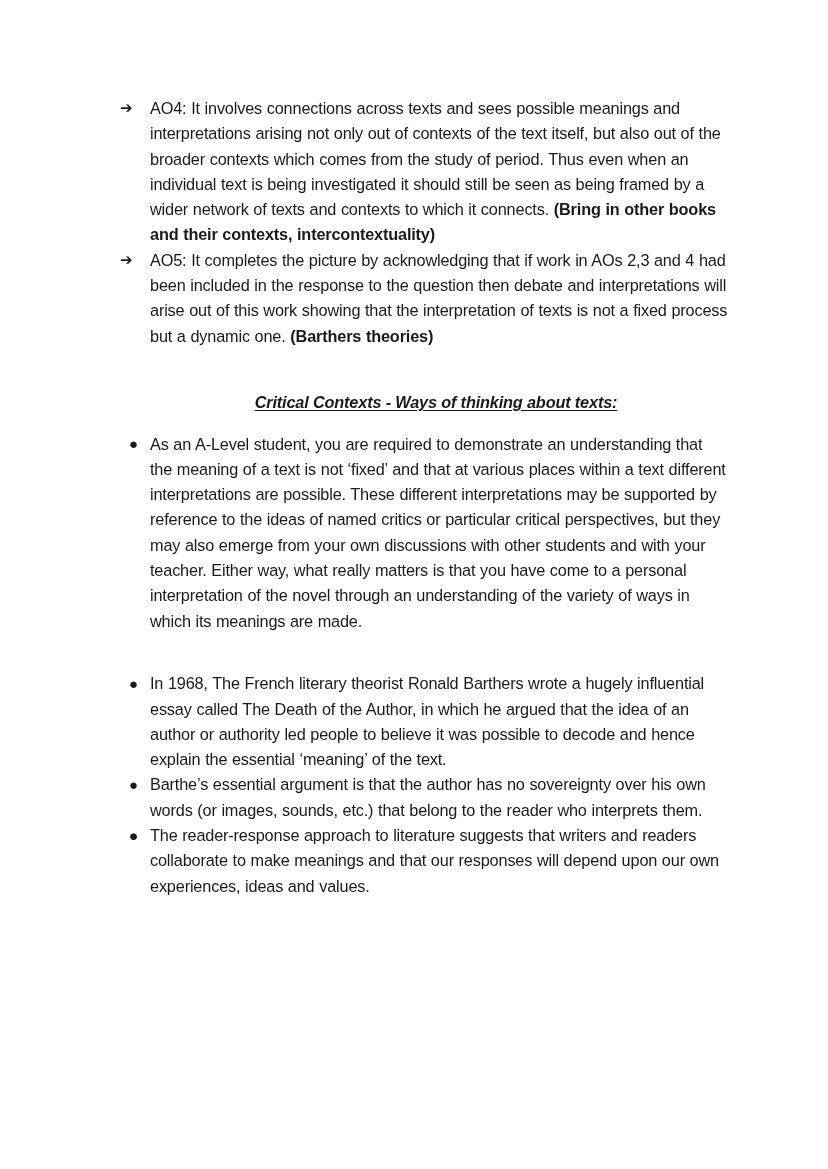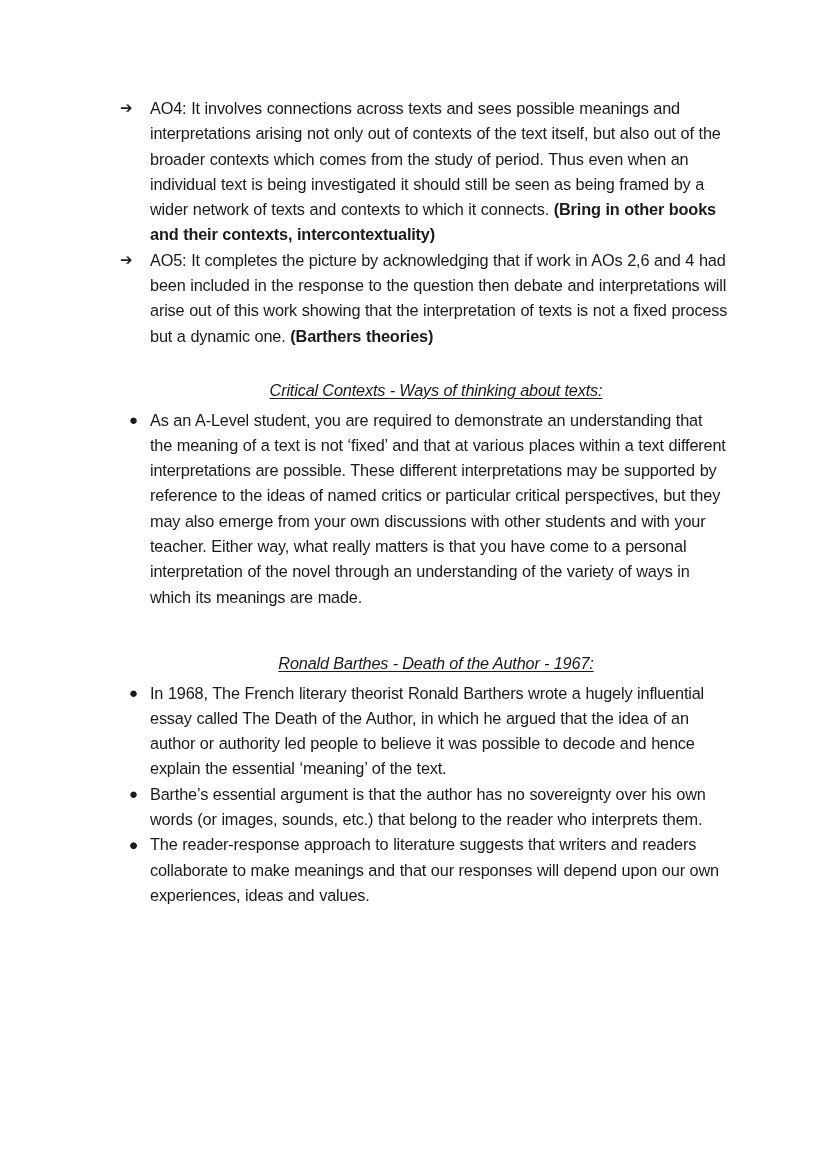--- a/index.html
+++ b/index.html
@@ -78,28 +78,28 @@
     padding-left: 30px;
   }
 
   .bold {
     font-weight: 700;
   }
 
   
   .section-heading {
     text-align: center;
-    font-weight: 400;
+    font-weight: 700;
     font-style: italic;
     text-decoration: underline;
     text-underline-offset: 2px;
     font-size: 16.3px;
     line-height: 25.3px;
     letter-spacing: -0.01em;
-    margin: 4px;
+    margin: 16px;
     padding-left: 24px;
   }
 
   .spacer-line {
     height: 25.3px;
   }
   .spacer-half {
     height: 12px;
   }
 </style>
@@ -109,39 +109,38 @@
 <div class="page">
   <div class="doc-body">
 
     <ul class="list-block arrow-list">
       <li class="list-item">
         <span class="marker">➔</span>
         <span>AO4: It involves connections across texts and sees possible meanings and interpretations arising not only out of contexts of the text itself, but also out of the broader contexts which comes from the study of period. Thus even when an individual text is being investigated it should still be seen as being framed by a wider network of texts and contexts to which it connects. </span><span class="bold">(Bring in other books and their contexts, intercontextuality)</span>
       </li>
       <li class="list-item">
         <span class="marker">➔</span>
-        <span>AO5: It completes the picture by acknowledging that if work in AOs 2,6 and 4 had been included in the response to the question then debate and interpretations will arise out of this work showing that the interpretation of texts is not a fixed process but a dynamic one. </span><span class="bold">(Barthers theories)</span>
+        <span>AO5: It completes the picture by acknowledging that if work in AOs 2,3 and 4 had been included in the response to the question then debate and interpretations will arise out of this work showing that the interpretation of texts is not a fixed process but a dynamic one. </span><span class="bold">(Barthers theories)</span>
       </li>
     </ul>
 
     <div class="spacer-line"></div>
 
     <h2 class="section-heading">Critical Contexts - Ways of thinking about texts:</h2>
 
     <ul class="list-block dot-list">
       <li class="list-item">
         <span class="marker">●</span>
         <span>As an A-Level student, you are required to demonstrate an understanding that the meaning of a text is not ‘fixed’ and that at various places within a text different interpretations are possible. These different interpretations may be supported by reference to the ideas of named critics or particular critical perspectives, but they may also emerge from your own discussions with other students and with your teacher. Either way, what really matters is that you have come to a personal interpretation of the novel through an understanding of the variety of ways in which its meanings are made.</span>
       </li>
     </ul>
 
     <div class="spacer-line"></div>
     <div class="spacer-half"></div>
 
-    <h2 class="section-heading">Ronald Barthes - Death of the Author - 1967:</h2>
 
     <ul class="list-block dot-list">
       <li class="list-item">
         <span class="marker">●</span>
         <span>In 1968, The French literary theorist Ronald Barthers wrote a hugely influential essay called The Death of the Author, in which he argued that the idea of an author or authority led people to believe it was possible to decode and hence explain the essential ‘meaning’ of the text.</span>
       </li>
       <li class="list-item">
         <span class="marker">●</span>
         <span>Barthe’s essential argument is that the author has no sovereignty over his own words (or images, sounds, etc.) that belong to the reader who interprets them.</span>
       </li>

